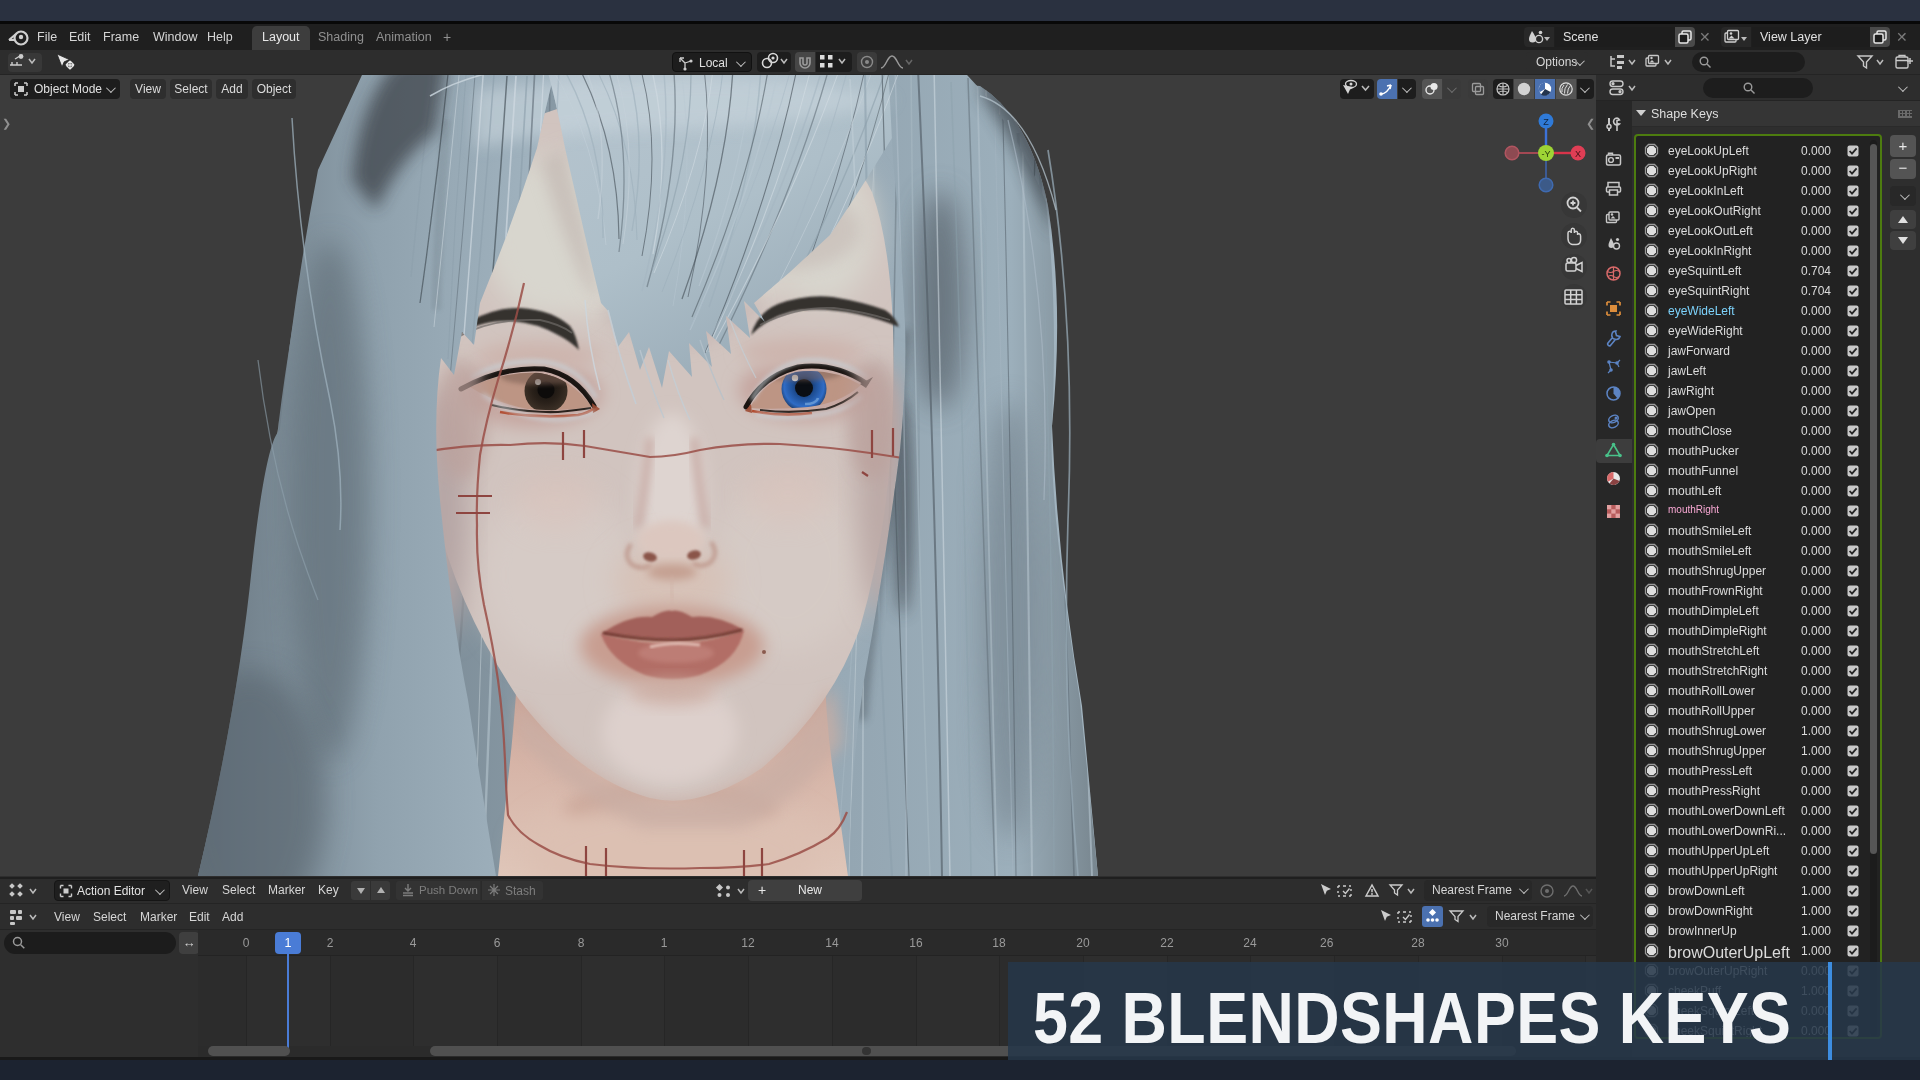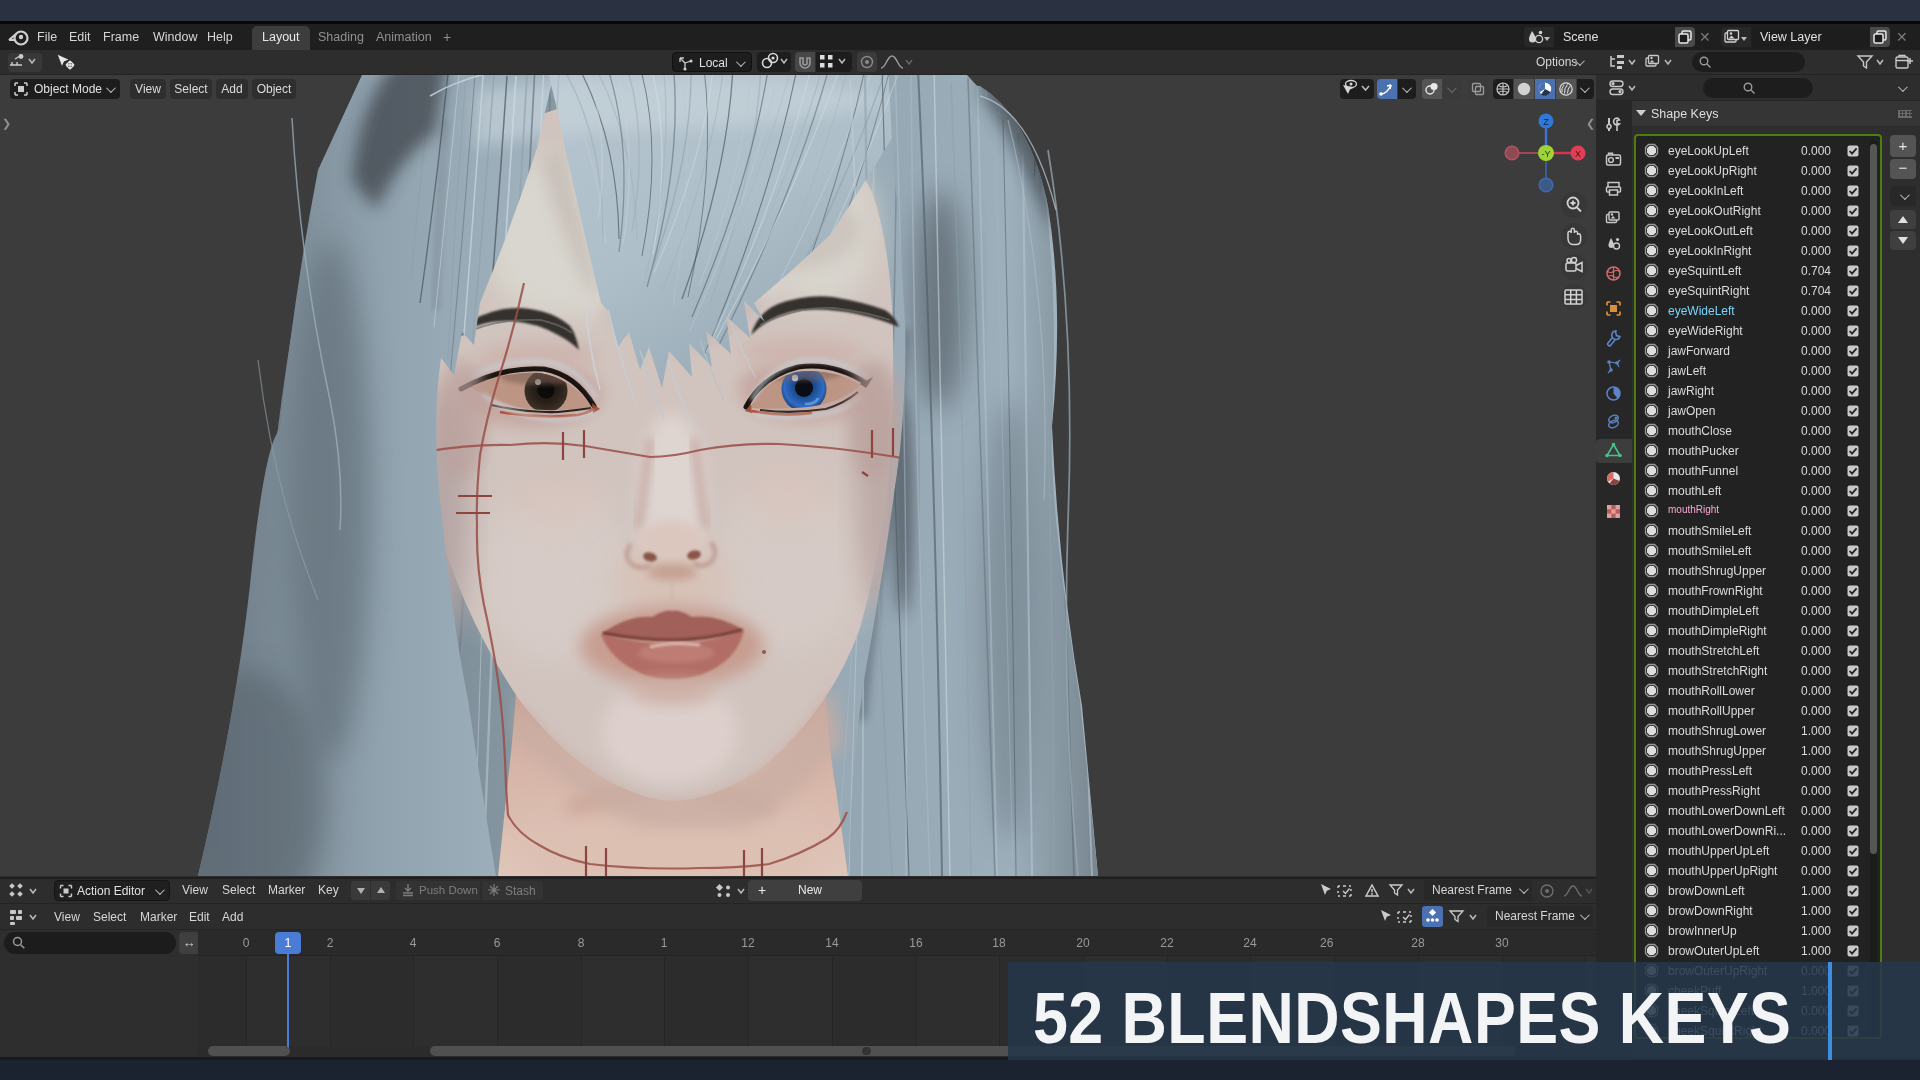--- a/index.html
+++ b/index.html
@@ -1140,21 +1140,21 @@
 <svg width="12" height="12" viewBox="0 0 12 12" style="position:absolute;left:211px;top:4px">
         <rect x="0.5" y="0.5" width="11" height="11" rx="2" fill="#c9c9c9"></rect>
         <path d="M2.6 6 l2.4 2.6 L9.6 3.3" stroke="#242424" stroke-width="1.8" fill="none"></path>
       </svg>
 </div>
     <div style="position:absolute;left:0;top:805px;width:248px;height:20px">
 <svg width="15" height="15" viewBox="0 0 15 15" style="position:absolute;left:8px;top:2px">
         <path d="M4.5 1.5 h6 l3 3 v6 l-3 3 h-6 l-3 -3 v-6 z" fill="none" stroke="#9a9a9a" stroke-width="1.3"></path>
         <path d="M5.5 3 h4 l2.5 2.5 v4 L9.5 12 h-4 L3 9.5 v-4z" fill="#dedede"></path>
       </svg>
-<span style="position:absolute;left:32px;top:3px;font-size:12px;color:#dcdcdc">browOuterUpLeft</span>
+<span style="position:absolute;left:32px;top:3px;font-size:16px;color:#dcdcdc">browOuterUpLeft</span>
 <span style="position:absolute;right:53px;top:3px;font-size:12px;color:#dcdcdc">1.000</span>
 <svg width="12" height="12" viewBox="0 0 12 12" style="position:absolute;left:211px;top:4px">
         <rect x="0.5" y="0.5" width="11" height="11" rx="2" fill="#c9c9c9"></rect>
         <path d="M2.6 6 l2.4 2.6 L9.6 3.3" stroke="#242424" stroke-width="1.8" fill="none"></path>
       </svg>
 </div>
     <div style="position:absolute;left:0;top:825px;width:248px;height:20px">
 <svg width="15" height="15" viewBox="0 0 15 15" style="position:absolute;left:8px;top:2px">
         <path d="M4.5 1.5 h6 l3 3 v6 l-3 3 h-6 l-3 -3 v-6 z" fill="none" stroke="#9a9a9a" stroke-width="1.3"></path>
         <path d="M5.5 3 h4 l2.5 2.5 v4 L9.5 12 h-4 L3 9.5 v-4z" fill="#dedede"></path>

